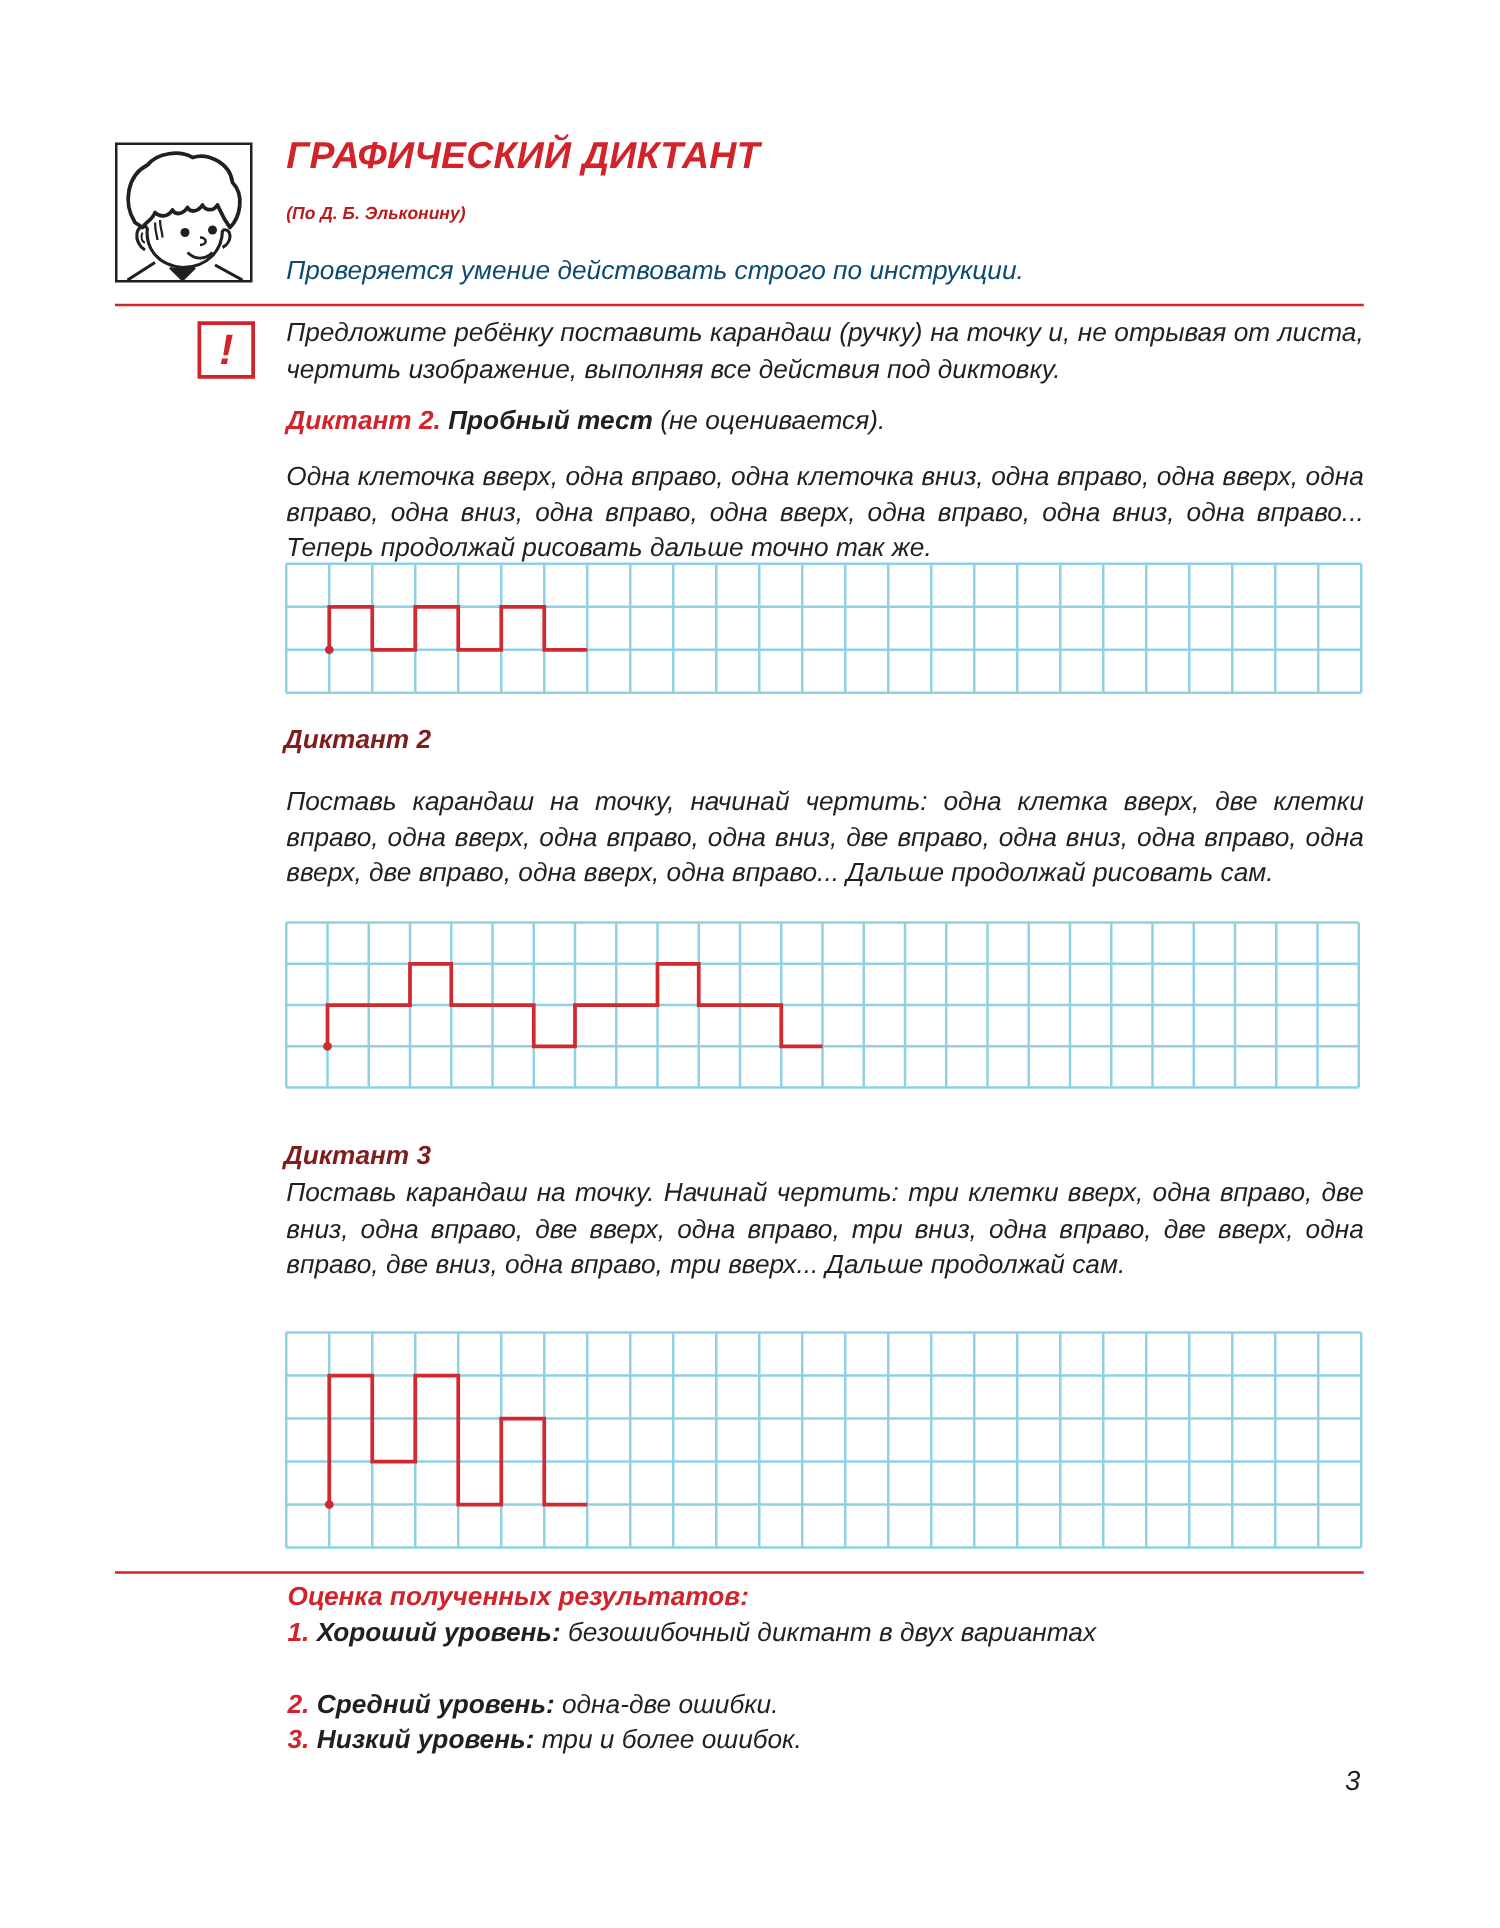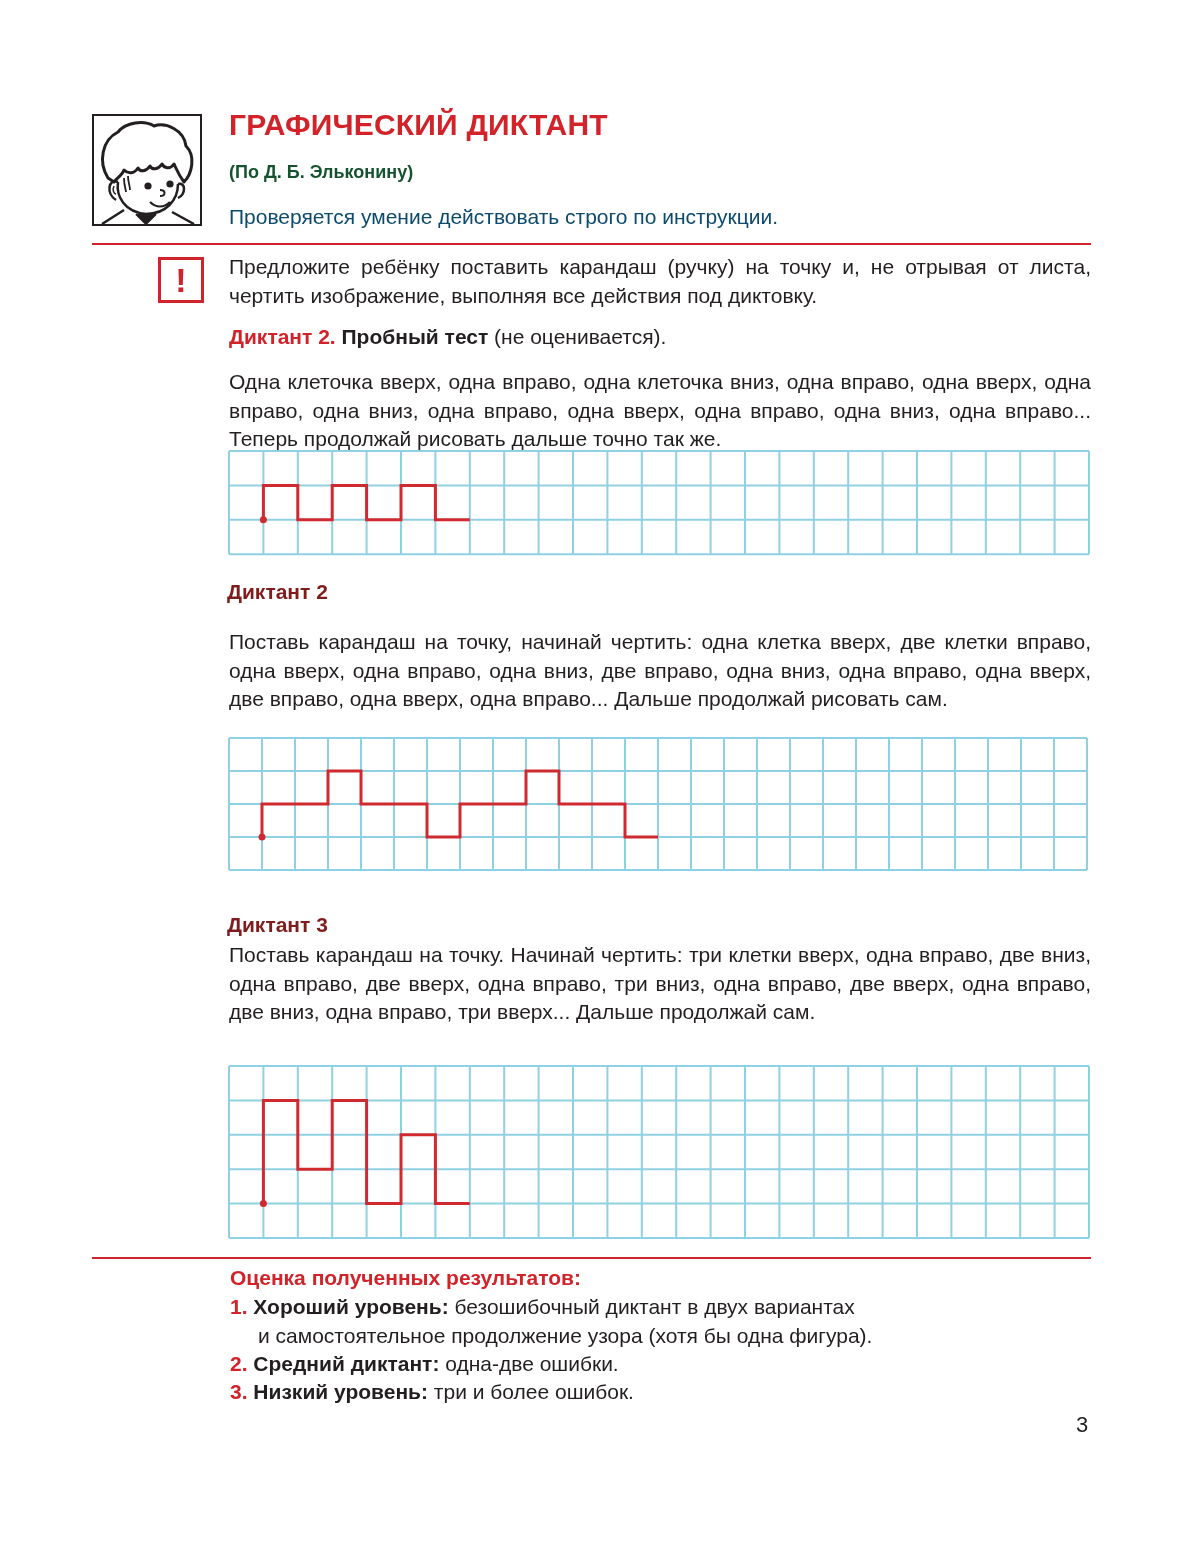--- a/index.html
+++ b/index.html
@@ -1,22 +1,22 @@
 <!DOCTYPE html>
 <html><head>
 <meta charset="utf-8">
 <style>
   html, body { margin: 0; padding: 0; background: #ffffff; }
   body { width: 1200px; height: 1542px; position: relative; overflow: hidden;
          font-family: "Liberation Sans", "DejaVu Sans", sans-serif; color: #231f20; }
-  .abs { position: absolute; }
+  .abs { position: absolute; font-style: italic; }
   .avatar-box { left: 92px; top: 114px; width: 110px; height: 112px;
                 border: 2px solid #231f20; box-sizing: border-box; background: #fff; overflow: hidden; }
   .title { left: 229px; top: 108px; font-size: 30px; font-weight: bold; color: #d2232a; letter-spacing: 0.2px; }
-  .subtitle { left: 229px; top: 162px; font-size: 18px; font-weight: bold; color: #14532d; }
+  .subtitle { left: 229px; top: 162px; font-size: 14px; font-weight: bold; color: #b91c1c; }
   .lead { left: 229px; top: 205px; font-size: 21px; color: #0c4a6e; }
   .rule { height: 2px; background: #d2232a; }
   .warn-box { left: 158px; top: 257px; width: 46px; height: 46px; border: 3px solid #d2232a;
               box-sizing: border-box; display: flex; align-items: center; justify-content: center; }
   .warn-glyph { color: #d2232a; font-size: 34px; font-weight: bold; line-height: 1; }
   .para { left: 229px; width: 862px; font-size: 21px; line-height: 28.5px; text-align: justify;
           color: #231f20; }
   .para .red-bold { color: #d2232a; font-weight: bold; }
   .para .bold { font-weight: bold; }
   .heading { left: 227px; font-size: 21px; font-weight: bold; color: #7f1d1d; }
@@ -185,24 +185,23 @@
     <polyline points="36.4,139.6 36.4,36.4 70.8,36.4 70.8,105.19999999999999 105.19999999999999,105.19999999999999 105.19999999999999,36.4 139.6,36.4 139.6,139.6 174,139.6 174,70.8 208.39999999999998,70.8 208.39999999999998,139.6 242.79999999999998,139.6" fill="none" stroke="#d02a30" stroke-width="3" stroke-linejoin="miter"></polyline>
     <circle cx="36.4" cy="139.6" r="3.5" fill="#d02a30"></circle>
   </svg>
 
 <div class="abs rule" style="left:92px; top:1257px; width:999px;"></div>
 
 <div class="abs results-title">Оценка полученных результатов:</div>
 <div class="abs res-item" style="top:1293px;">
   <span class="num">1.</span>
   <span class="lvl">Хороший уровень:</span><span> безошибочный диктант в двух вариантах</span>
-  <span class="res-cont">и самостоятельное продолжение узора (хотя бы одна фигура).</span>
 </div>
 <div class="abs res-item" style="top:1350px;">
   <span class="num">2.</span>
-  <span class="lvl">Средний диктант:</span><span> одна-две ошибки.</span>
+  <span class="lvl">Средний уровень:</span><span> одна-две ошибки.</span>
 </div>
 <div class="abs res-item" style="top:1378px;">
   <span class="num">3.</span>
   <span class="lvl">Низкий уровень:</span><span> три и более ошибок.</span>
 </div>
 
 <div class="abs page-num">3</div>
 
 </body></html>

